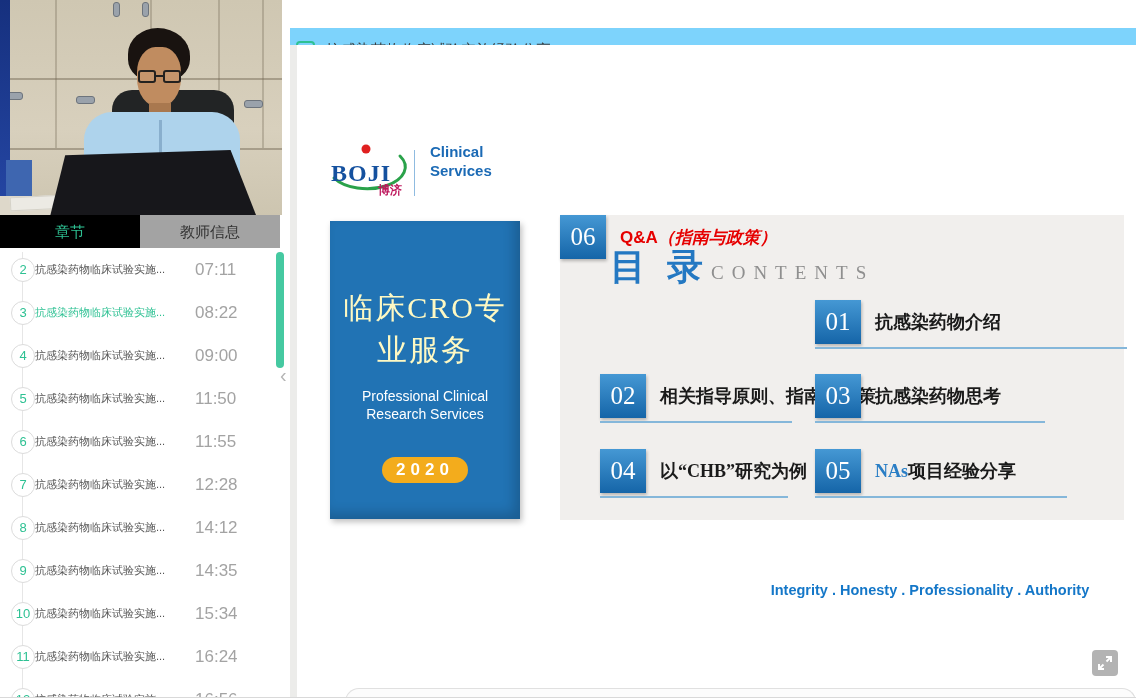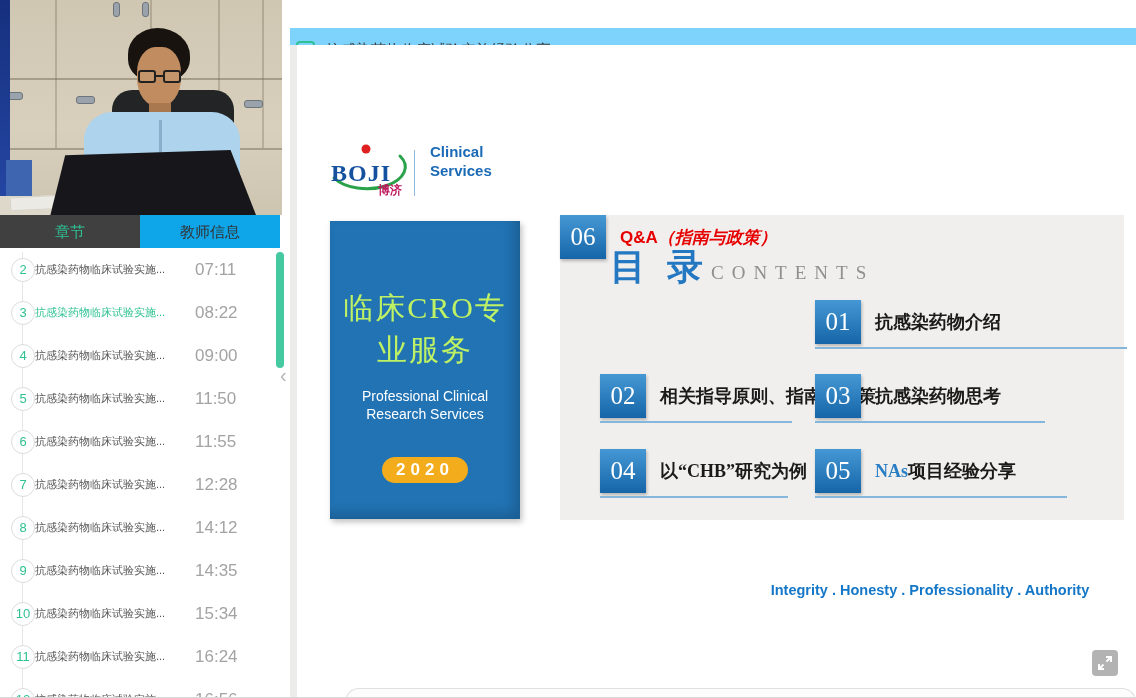--- a/index.html
+++ b/index.html
@@ -24,22 +24,22 @@
   .v-body { position:absolute; left:84px; top:112px; width:156px; height:78px; background:#aed3ec; border-radius:28px 28px 0 0; }
   .v-placket { position:absolute; left:159px; top:120px; width:3px; height:58px; background:rgba(70,110,150,.35); }
   .v-desk { position:absolute; left:0; top:196px; width:140px; height:19px; background:#ded8ca; }
   .v-bluecab { position:absolute; left:6px; top:160px; width:26px; height:44px; background:#3e66b0; }
   .v-papers { position:absolute; left:10px; top:196px; width:54px; height:14px; background:#eceae4; transform:rotate(-3deg); border:1px solid #d5d2c8; }
   .v-laptop { position:absolute; left:44px; top:150px; width:212px; height:65px; background:#17171b;
               clip-path:polygon(3% 100%, 10% 8%, 88% 0%, 100% 100%); }
 
   
   .sidebar-tabs { position:absolute; left:0; top:215px; width:290px; height:33px; background:#ffffff; display:flex; }
-  .tab { width:140px; height:33px; line-height:33px; text-align:center; font-size:15px; color:#333; background:#0ea5e9; cursor:pointer; }
-  .tab.active { background:#404040; color:#2ec193; }
+  .tab { width:140px; height:33px; line-height:33px; text-align:center; font-size:15px; color:#333; background:#a3a3a3; cursor:pointer; }
+  .tab.active { background:#000000; color:#2ec193; }
 
   
   .chapter-list { position:absolute; left:0; top:248px; width:274px; height:450px; background:#fff; overflow:hidden; }
   .chapter-list .timeline { position:absolute; left:22px; top:4px; width:1px; height:446px; background:#e6e6e6; }
   .chapter-item { position:relative; height:43px; display:flex; align-items:center; padding-left:11px; cursor:pointer; background:transparent; }
   .ch-num { width:24px; height:24px; border:1px solid #dcdcdc; border-radius:50%; background:#fff; color:#2ec193;
             font-size:13px; line-height:22px; text-align:center; flex:none; z-index:1; }
   .ch-title { font-size:11px; color:#555; width:158px; white-space:nowrap; overflow:hidden; }
   .ch-time { margin-left:2px; font-size:17px; color:#a3a3a3; }
   .chapter-item.active .ch-title { color:#2ec193; }
@@ -64,21 +64,21 @@
   .logo-swoosh { position:absolute; left:0; top:0; }
   .logo-brand { position:absolute; left:11px; top:18px; font-size:24px; font-weight:bold; color:#15519f; letter-spacing:1px;
                 font-family:"Liberation Serif", serif; }
   .logo-cn { position:absolute; left:58px; top:40px; font-size:12px; color:#be185d; font-weight:bold; }
   .logo-divider { position:absolute; left:94px; top:8px; width:1px; height:46px; background:#8fbbe0; }
   .logo-tagline { position:absolute; left:110px; top:0; font-size:15px; font-weight:bold; color:#1b6ab5; line-height:19px; }
 
   
   .book { position:absolute; left:330px; top:221px; width:190px; height:298px; background:#2173b4;
           box-shadow:inset -6px -6px 12px rgba(0,0,0,.18), 2px 3px 6px rgba(0,0,0,.25); text-align:center; }
-  .book-title { margin-top:66px; font-size:30px; line-height:42px; color:#bef264; font-family:"Liberation Serif", serif;
+  .book-title { margin-top:66px; font-size:30px; line-height:42px; color:#fef9c3; font-family:"Liberation Serif", serif;
                 padding:0 9px; letter-spacing:2px; }
   .book-subtitle { margin-top:16px; font-size:14px; line-height:18px; color:#ffffff; padding:0 14px; }
   .book-year { display:inline-block; margin-top:34px; width:86px; height:26px; line-height:26px; background:#f3ac1c;
                border-radius:13px; color:#ffffff; font-size:17px; font-weight:bold; letter-spacing:5px; }
 
   
   .toc-panel { position:absolute; left:560px; top:215px; width:564px; height:305px; background:#f1efed; }
   .toc-title-row { position:absolute; left:50px; top:28px; display:flex; align-items:baseline; }
   .toc-title-cn { font-size:36px; font-weight:bold; color:#2478c2; letter-spacing:6px; font-family:"Liberation Serif", serif; }
   .toc-title-en { margin-left:2px; font-size:19px; color:#8f8f8f; letter-spacing:8px; font-family:"Liberation Serif", serif; }

